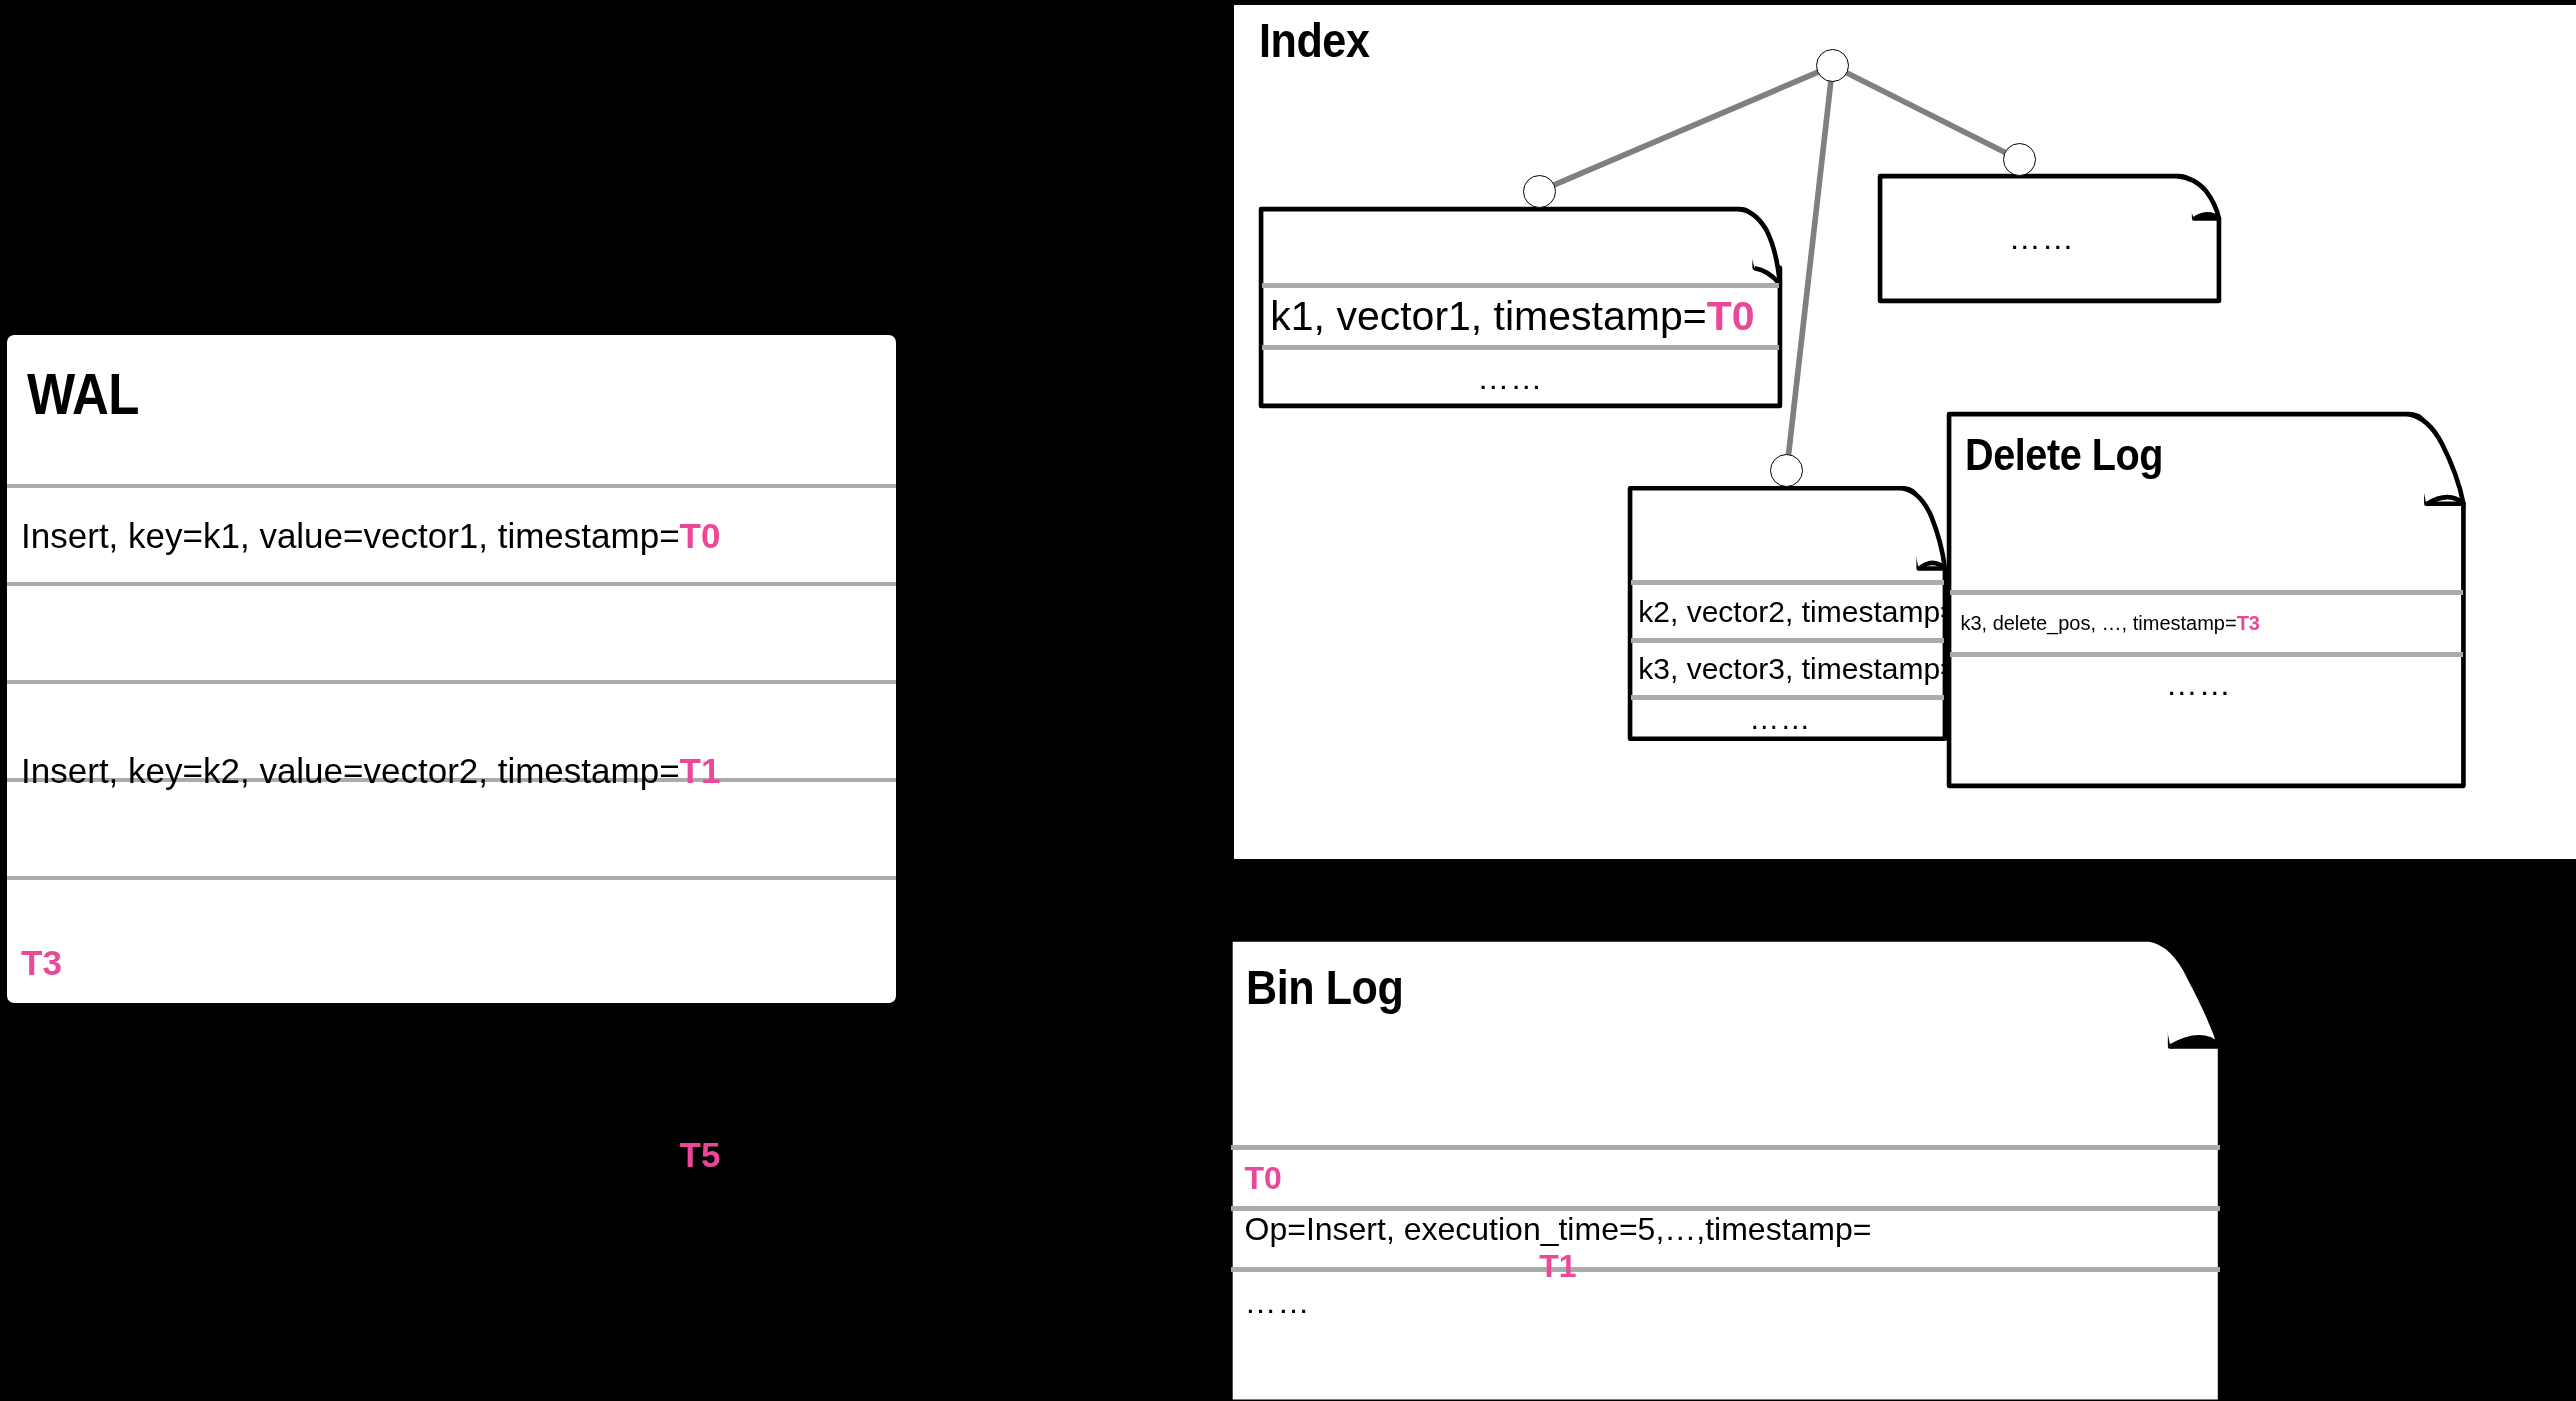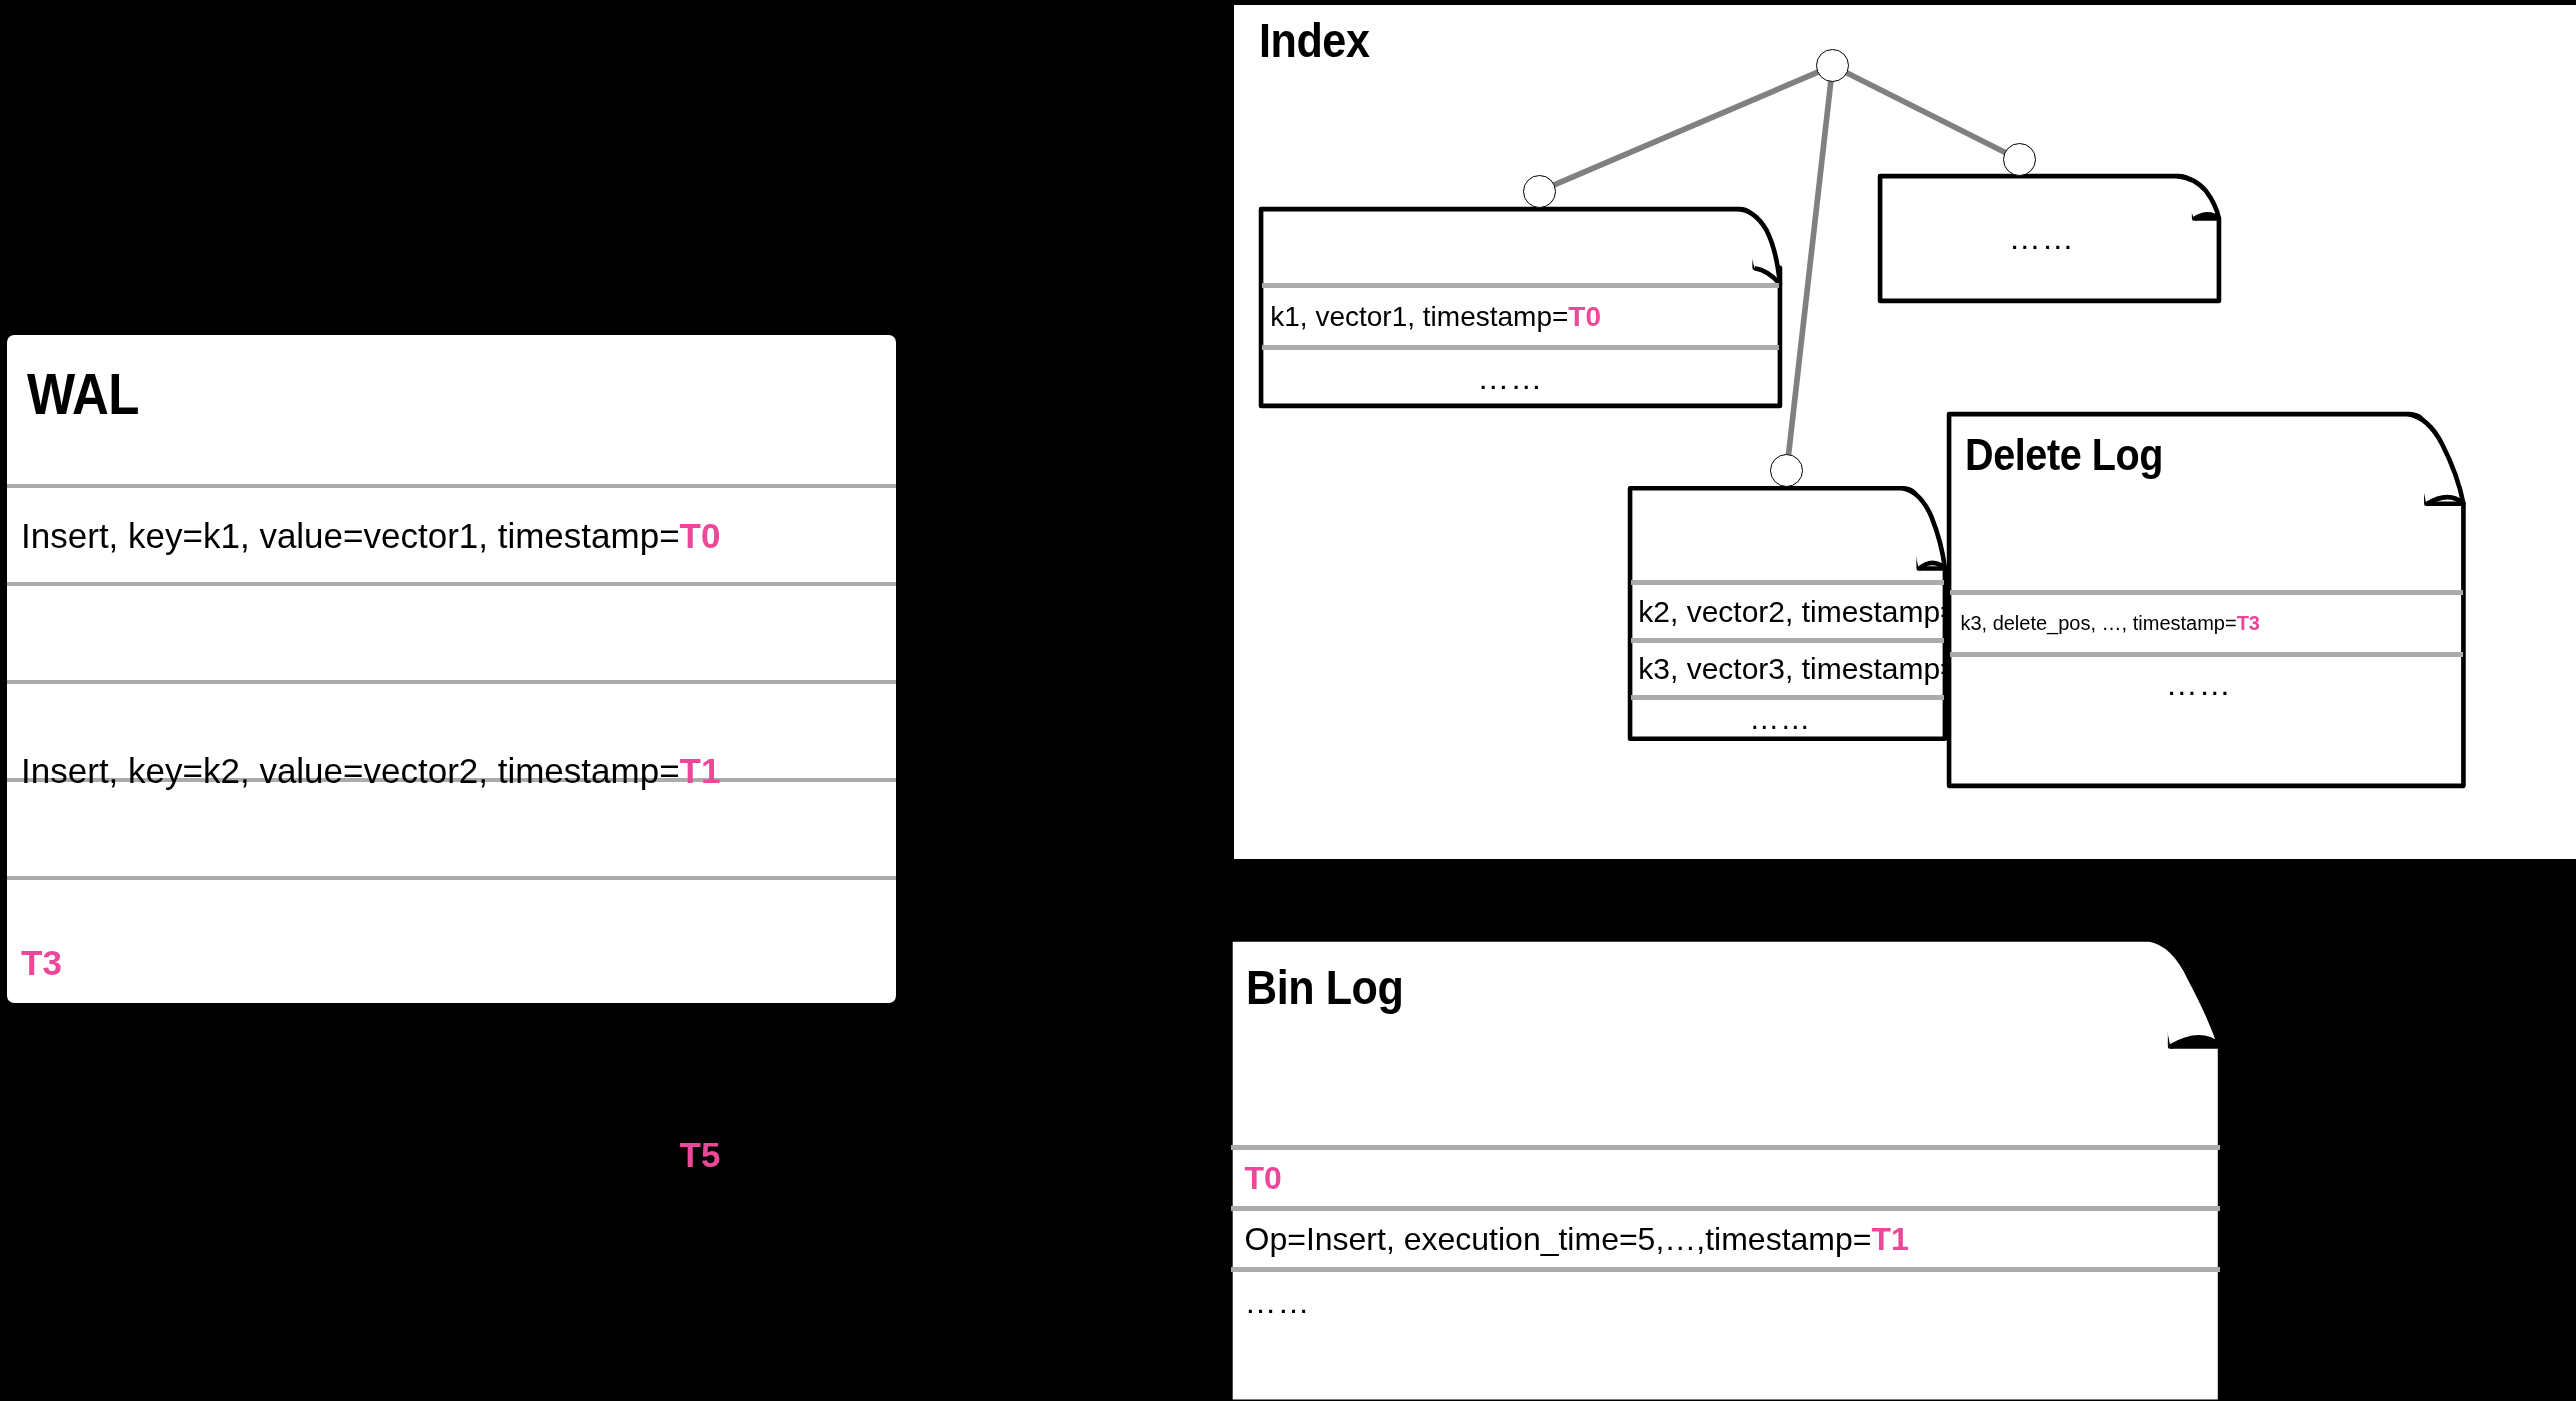--- a/index.html
+++ b/index.html
@@ -104,21 +104,21 @@
     </svg>
 
     <div class="doc" style="left:25px;top:202px;width:523px;height:201px;">
       <svg width="523" height="201" viewBox="0 0 1015 390">
         <path d="M4 4 H930 Q960 4 962 34 L962 118 H1011 Q1011 150 1011 150 L1011 386 H4 Z" fill="#ffffff" stroke="#000000" stroke-width="9" stroke-linejoin="round"></path>
         <path d="M930 4 Q962 6 985 45 Q1005 85 1011 150 Q990 124 962 119" fill="#ffffff" stroke="#000000" stroke-width="9" stroke-linejoin="round"></path>
       </svg>
       <div class="content">
         <div class="sep" style="top:76px;height:4.6px;left:3.1px;right:3.1px;"></div>
         <div class="sep" style="top:138px;height:4.6px;left:3.1px;right:3.1px;"></div>
-        <div class="row" style="position:absolute;left:11.3px;top:81px;height:57px;font-size:28px;">
+        <div class="row" style="position:absolute;left:11.3px;top:81px;height:57px;font-size:41px;">
           <span>k1, vector1, timestamp=</span>
             <span class="ts">T0</span>
         </div>
         <div class="row dots" style="position:absolute;left:0;right:20.6px;top:143px;height:57px;font-size:32px;justify-content:center;">
           <span>……</span>
         </div>
       </div>
     </div>
 
     <div class="doc" style="left:644px;top:169px;width:343px;height:129px;">
@@ -189,21 +189,21 @@
       <path d="M1788 4 Q1836 12 1868 80 Q1908 155 1927 212 Q1890 178 1830 213" fill="#ffffff" stroke="#000000" stroke-width="10" stroke-linejoin="round"></path>
     </svg>
     <div class="content">
       <div class="title" style="left:17.5px;top:26px;font-size:49px;">Bin Log</div>
       <div class="sep" style="top:208px;height:4.6px;left:3.1px;right:3.1px;"></div>
       <div class="sep" style="top:269px;height:4.6px;left:3.1px;right:3.1px;"></div>
       <div class="sep" style="top:330px;height:4.6px;left:3.1px;right:3.1px;"></div>
       <div class="row" style="position:absolute;left:16.5px;top:213px;height:56px;font-size:32px;">
           <span class="ts">T0</span>
       </div>
-      <div class="row" style="position:absolute;left:16.5px;top:274px;height:56px;font-size:32px;">
+      <div class="row" style="position:absolute;left:16.5px;top:274px;height:56px;font-size:32px;flex-direction:column;">
         <span>Op=Insert, execution_time=5,…,timestamp=</span>
           <span class="ts">T1</span>
       </div>
       <div class="row dots" style="position:absolute;left:16.5px;top:334px;height:62px;font-size:32px;">
         <span>……</span>
       </div>
     </div>
   </div>
 
 </div>

